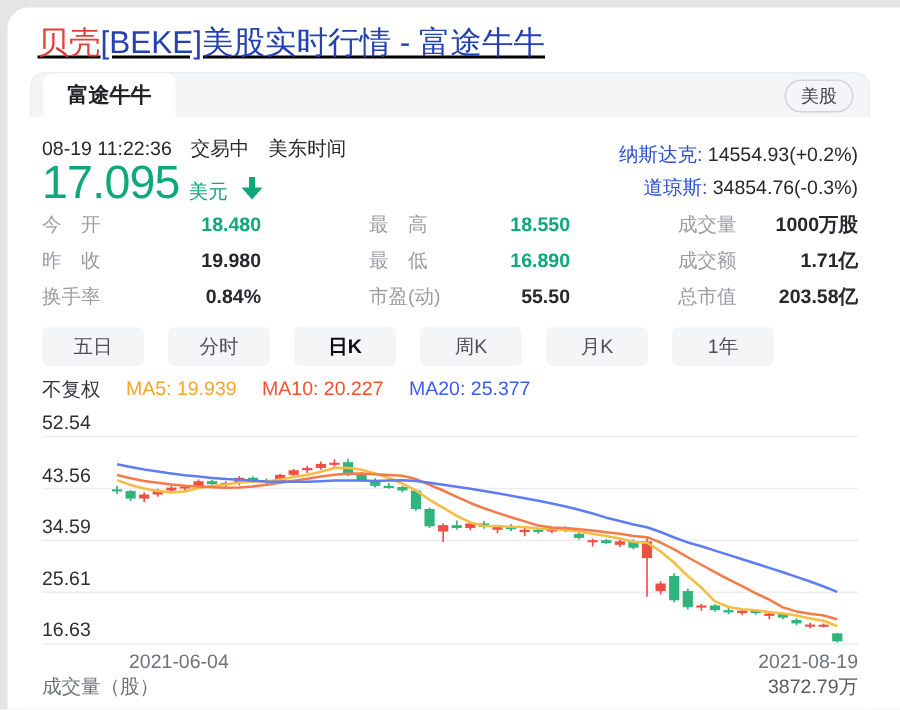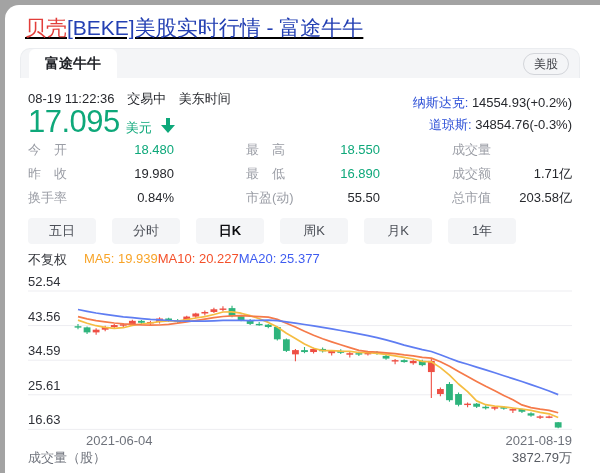--- a/index.html
+++ b/index.html
@@ -1,16 +1,16 @@
 <!DOCTYPE html>
 <html style="--green: #0ea87a; --title-red: #e23e3b; --link-blue: #2440b3; --idx-blue: #2c4fd7;"><head>
 <meta charset="utf-8">
 <style>
   html,body{margin:0;padding:0;}
-  #app{position:relative;width:600px;height:473px;background:#a3a3a3;overflow:hidden;
+  #app{position:relative;width:600px;height:473px;background:#e5e5e5;overflow:hidden;
        font-family:"Liberation Sans","DejaVu Sans",sans-serif;}
   #panel{position:absolute;left:5px;top:5px;right:0;bottom:0;background:#fff;border-top-left-radius:14px;}
   
   .title{position:absolute;left:20px;top:9px;font-size:21px;font-weight:500;cursor:pointer;
          text-decoration:underline;white-space:nowrap;}
   .t-red{color:var(--title-red);}
   .t-blue{color:var(--link-blue);}
   
   .card{position:absolute;left:15px;top:43px;width:560px;bottom:0;}
   .strip{position:relative;height:30px;background:#f4f5f7;border:1px solid #ebedf0;border-bottom:none;
@@ -36,21 +36,21 @@
               border-left:7.5px solid transparent;border-right:7.5px solid transparent;
               border-top:8px solid var(--green);}
   
   .indices{position:absolute;top:14px;right:8px;text-align:right;font-size:13px;line-height:22px;color:#26282d;}
   .idx-name{color:var(--idx-blue);}
   
   .stats{position:absolute;top:60px;left:8px;right:8px;display:grid;
          grid-template-columns:146px 134px 120px;justify-content:space-between;font-size:13px;}
   .cell{display:flex;justify-content:space-between;line-height:24px;}
   .cell .lb{color:#9a9da5;}
-  .cell .vl{color:#26282d;}
+  .cell .vl{color:#26282d;font-weight:bold;}
   .cell .vl.green{color:var(--green);}
   
   .periods{position:absolute;top:140px;left:8px;right:8px;display:flex;gap:16px;}
   .pbtn{width:68px;height:26px;background:#f4f5f7;border:none;border-radius:4px;font-size:13px;
         color:#4b4f57;cursor:pointer;font-family:inherit;}
   .pbtn.active{color:#0c0d10;font-weight:700;}
   
   .ma-row{position:absolute;top:173px;left:8px;font-size:13px;display:flex;gap:17px;}
   .adj{color:#34363c;}
   
@@ -104,20 +104,21 @@
             <div class="cell">
               <span class="lb">今　开</span>
               <span class="vl green">18.480</span>
             </div>
             <div class="cell">
               <span class="lb">最　高</span>
               <span class="vl green">18.550</span>
             </div>
             <div class="cell">
               <span class="lb">成交量</span>
+              <span class="vl">1000万股</span>
             </div>
             <div class="cell">
               <span class="lb">昨　收</span>
               <span class="vl">19.980</span>
             </div>
             <div class="cell">
               <span class="lb">最　低</span>
               <span class="vl green">16.890</span>
             </div>
             <div class="cell">
@@ -142,21 +143,21 @@
             <button class="pbtn">五日</button>
             <button class="pbtn">分时</button>
             <button class="pbtn active">日K</button>
             <button class="pbtn">周K</button>
             <button class="pbtn">月K</button>
             <button class="pbtn">1年</button>
           </div>
 
         <div class="ma-row">
           <span class="adj">不复权</span>
-          <span id="ma-labels" style="display:flex;">
+          <span id="ma-labels" style="display:flex;gap:17px;">
               <span style="color: rgb(248, 164, 40);">MA5: 19.939</span>
               <span style="color: rgb(244, 80, 42);">MA10: 20.227</span>
               <span style="color: rgb(62, 92, 240);">MA20: 25.377</span>
             </span>
         </div>
 
         <div class="chart">
           <svg id="chart-svg" width="544" height="168">
               <line x1="0" y1="20" x2="544" y2="20" stroke="#ededf1" stroke-width="1"></line>
               <line x1="0" y1="54.6" x2="544" y2="54.6" stroke="#ededf1" stroke-width="1"></line>

